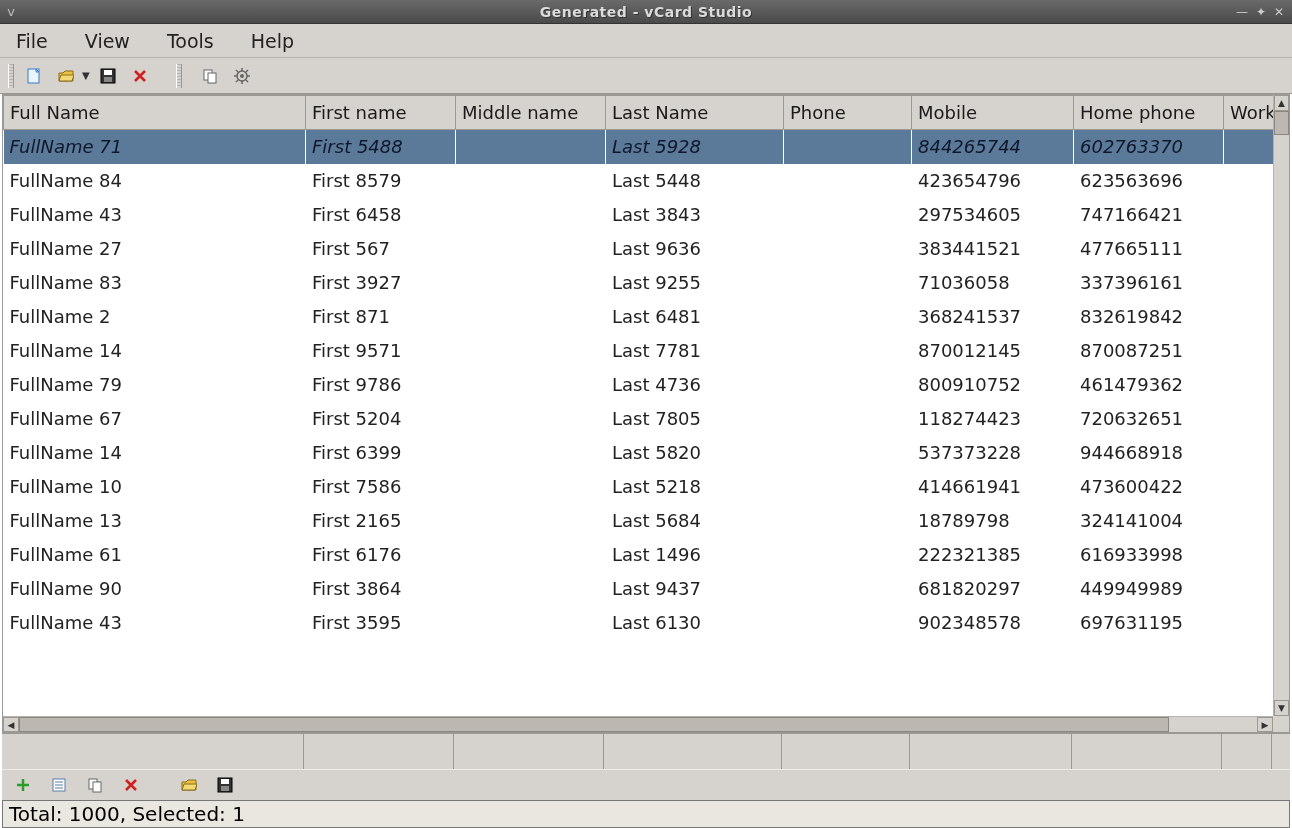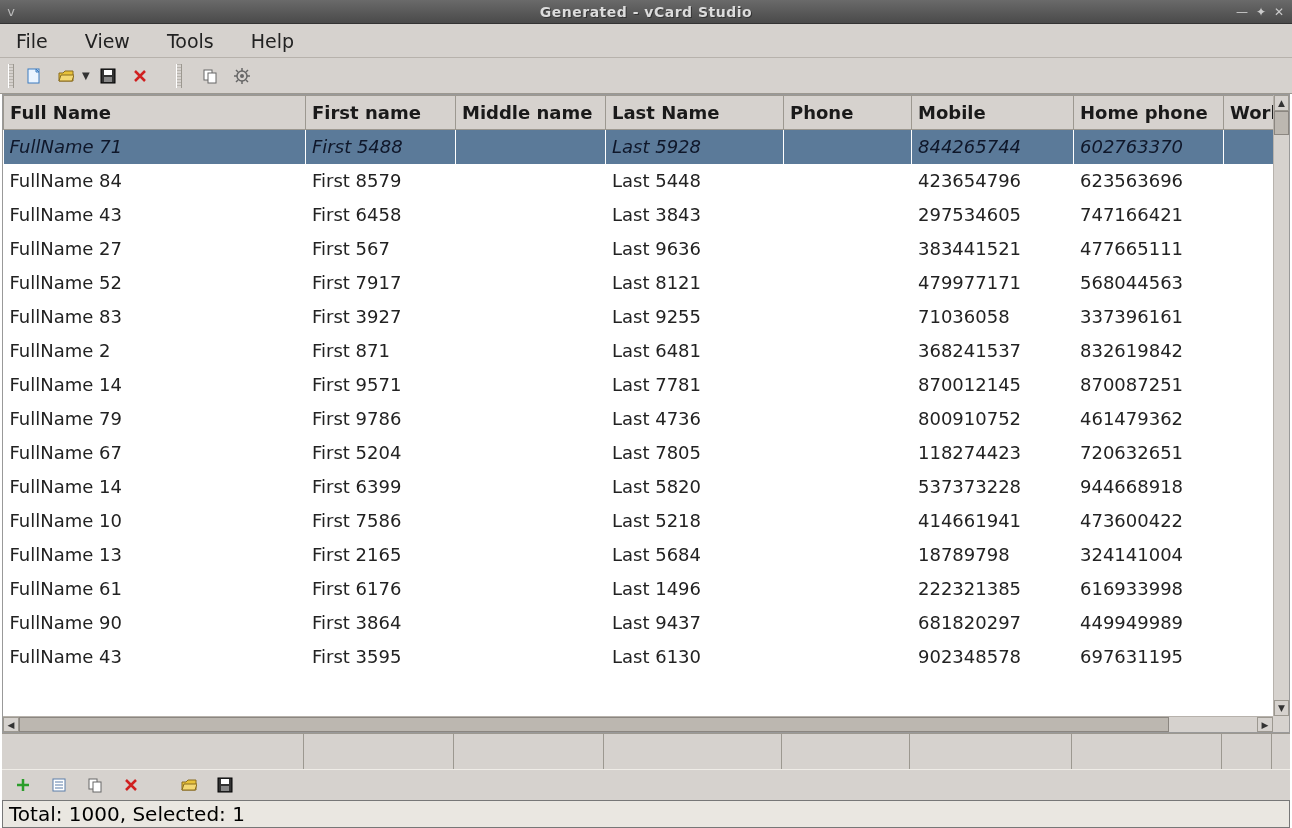--- a/index.html
+++ b/index.html
@@ -23,21 +23,21 @@
   .vscroll .track { position:absolute; top:16px; bottom:16px; left:0; right:0; }
   .vscroll .thumb { position:absolute; top:0; height:24px; left:0; right:0; background:#bcb7b0; border:1px solid #8b8680;}
   .vscroll .arrow-bot { position:absolute; bottom:0; left:0; right:0;}
   .hscroll { position:absolute; left:0; right:16px; bottom:0; height:16px; background:#d6d2ce; border-top:1px solid #b7b2ac;}
   .hscroll .arrow-btn { width:16px; height:100%; background:#d6d2ce; border:1px solid #9c9890; display:inline-flex; align-items:center; justify-content:center; font-size:9px; color:#333; vertical-align:top;}
   .hscroll .track { position:absolute; left:16px; right:16px; top:0; bottom:0;}
   .hscroll .thumb { position:absolute; left:0; width:1150px; top:0; bottom:0; background:#bcb7b0; border:1px solid #8b8680;}
   .hscroll .arrow-right { position:absolute; right:0; top:0; }
   .corner { position:absolute; right:0; bottom:0; width:16px; height:16px; background:#d6d2ce;}
   table { border-collapse: collapse; width: 100%; table-layout: fixed; }
-  thead th { background:#d6d2ce; border:1px solid #9c9890; text-align:left; padding:5px 6px; font-weight:bold; font-size:18px; color:#1a1a1a; height:34px; }
+  thead th { background:#d6d2ce; border:1px solid #9c9890; text-align:left; padding:5px 6px; font-weight:normal; font-size:18px; color:#1a1a1a; height:34px; }
   tbody td { padding:5px 6px; font-size:18px; color:#222; height:34px; border-right:1px solid transparent; white-space:nowrap; overflow:hidden; }
   tbody tr.selected td { background:#5b7a99; color:#0f172a;font-style:italic; }
   .detail-row { height:36px; background:#d6d2ce; border-top:1px solid #9c9890; display:flex; margin:0 2px;}
   .detail-row .cell { border-right:1px solid #9c9890; height:100%; }
   .bottom-toolbar { height:31px; background:#d6d2ce; display:flex; align-items:center; padding:0 6px; gap:6px; border-top:1px solid #efece7; margin:0 2px;}
   .bottom-toolbar .tbtn { width:26px; height:22px;}
   .statusbar { height:28px; border:1px solid #777; margin:0 2px 2px 2px; display:flex; align-items:center; padding:0 6px; font-size:20px; background:#eae7e1;}
 </style>
 </head>
 <body>
@@ -171,30 +171,20 @@
             <td>FullName 27</td>
             <td>First 567</td>
             <td></td>
             <td>Last 9636</td>
             <td></td>
             <td>383441521</td>
             <td>477665111</td>
             <td></td>
           </tr>
           <tr>
-            <td>FullName 52</td>
-            <td>First 7917</td>
-            <td></td>
-            <td>Last 8121</td>
-            <td></td>
-            <td>479977171</td>
-            <td>568044563</td>
-            <td></td>
-          </tr>
-          <tr>
             <td>FullName 83</td>
             <td>First 3927</td>
             <td></td>
             <td>Last 9255</td>
             <td></td>
             <td>71036058</td>
             <td>337396161</td>
             <td></td>
           </tr>
           <tr>

